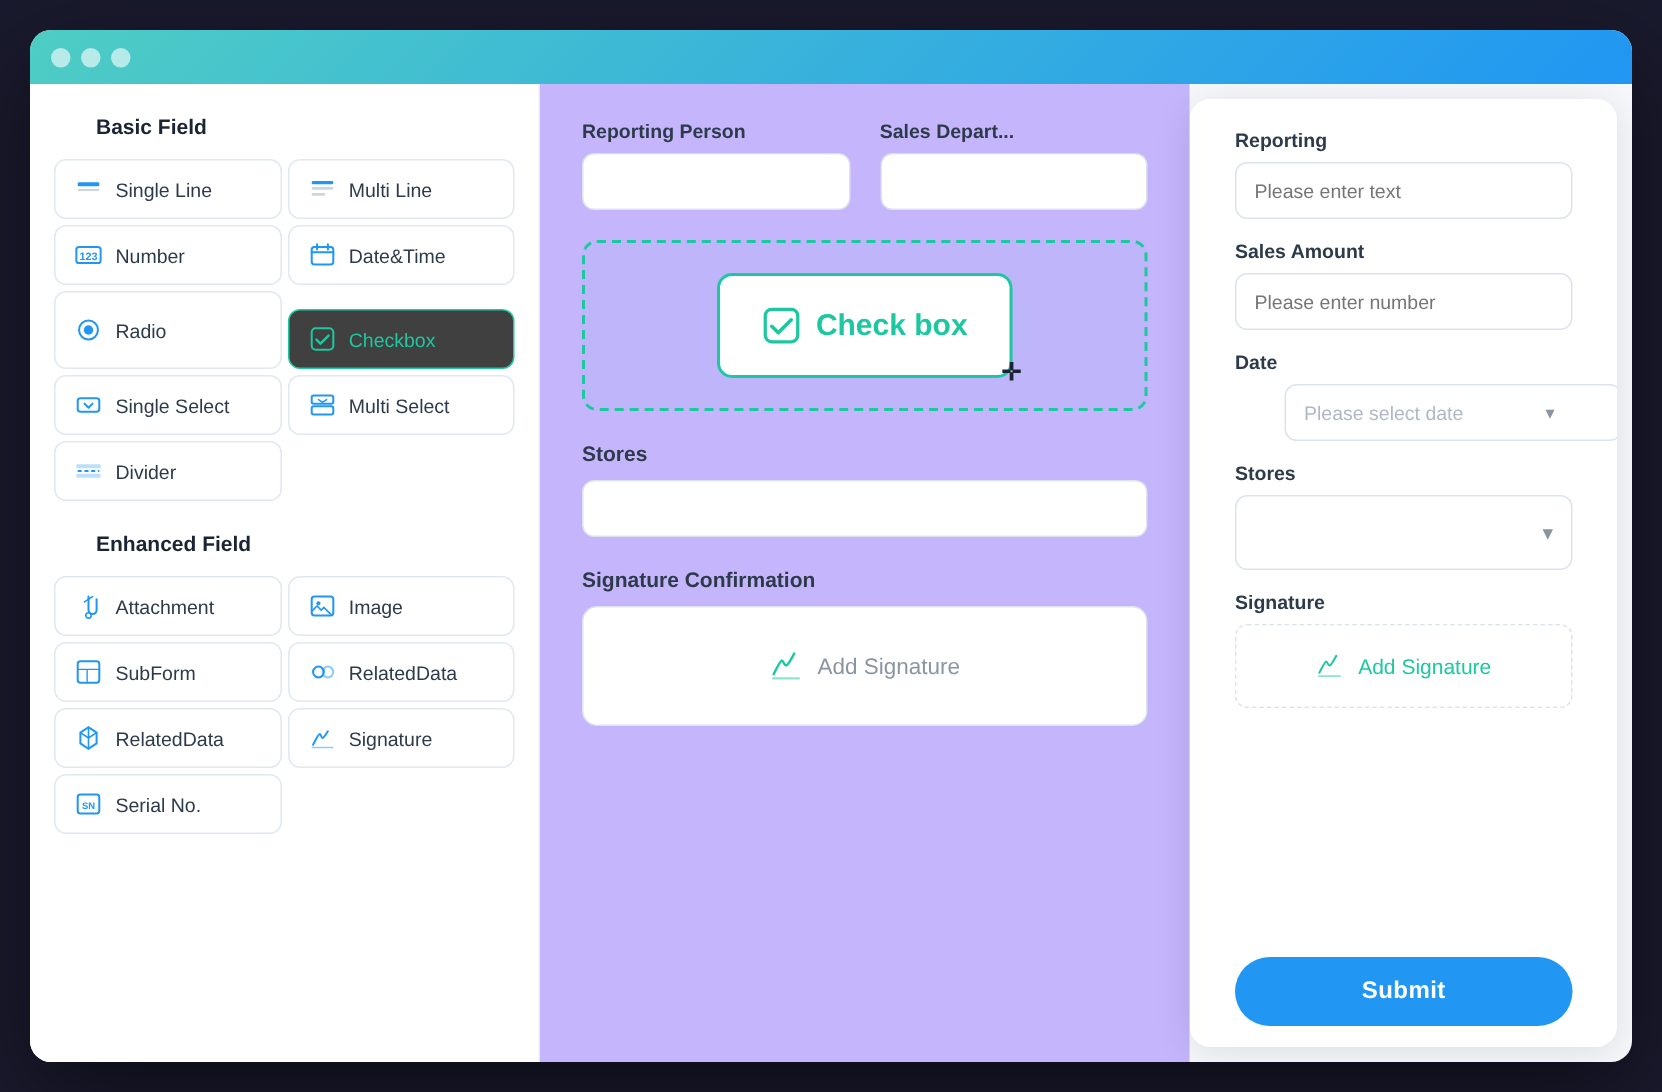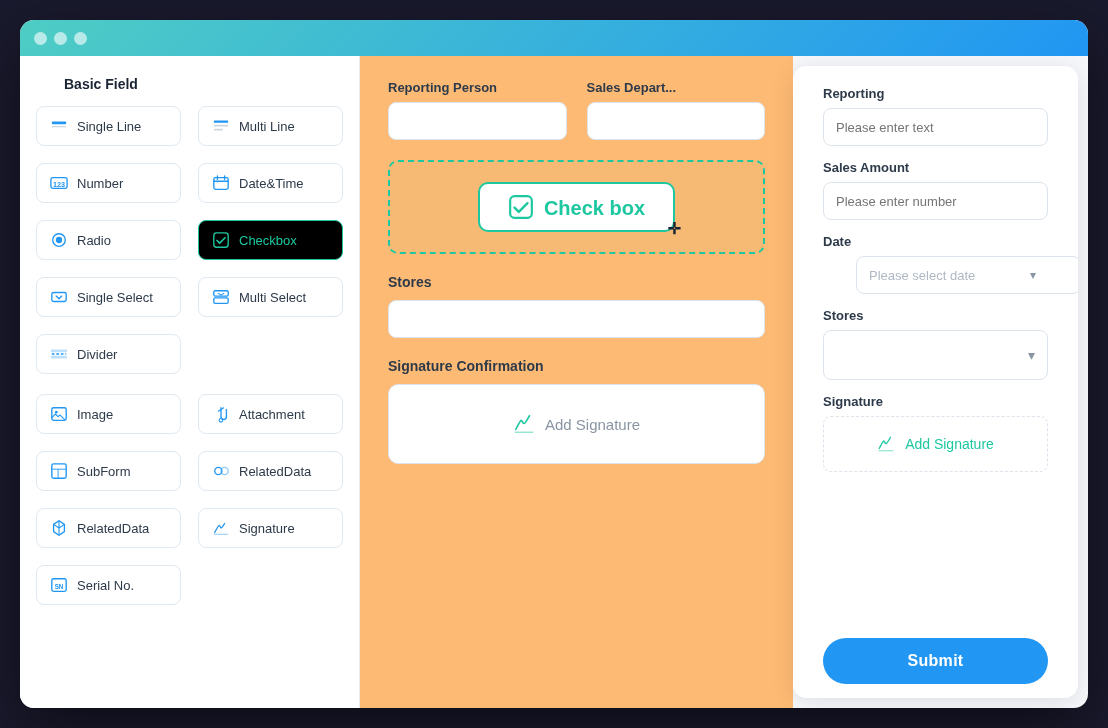--- a/index.html
+++ b/index.html
@@ -53,55 +53,56 @@
     .section-title {
       font-weight: 700;
       font-size: 14px;
       color: #1a2433;
       margin-bottom: 14px;
       padding-left: 28px;
     }
     .field-grid {
       display: grid;
       grid-template-columns: 1fr 1fr;
-      gap: 17px;
+      gap: 4px;
       margin-bottom: 20px;
     }
     .field-item {
       display: flex;
       align-items: center;
       gap: 8px;
       padding: 9px 12px;
       border: 1.5px solid #e0e8f0;
       border-radius: 8px;
       cursor: pointer;
       font-size: 13px;
       color: #2d3a4a;
       background: #fff;
       transition: all 0.15s;
     }
     .field-item.active {
       border-color: #1dc8a0;
-      background: #000000;
+      background: #404040;
       color: #1dc8a0;
+      margin-top: 12px;
     }
     .field-icon {
       width: 20px; height: 20px;
       display: flex; align-items: center; justify-content: center;
       color: #14532d;
       font-size: 14px;
       flex-shrink: 0;
     }
     .field-item.active .field-icon { color: #1dc8a0; }
     
     .center-panel {
       flex: 1;
       padding: 24px 28px;
       overflow-y: auto;
-      background: #fdba74;
+      background: #c4b5fd;
     }
     .form-row {
       display: grid;
       grid-template-columns: 1fr 1fr;
       gap: 20px;
       margin-bottom: 20px;
     }
     .form-group label {
       font-size: 13px;
       font-weight: 600;
@@ -125,23 +126,23 @@
       margin-bottom: 20px;
       padding: 20px;
       display: flex;
       align-items: center;
       justify-content: center;
       min-height: 90px;
       background: rgba(29,200,160,0.03);
     }
     .checkbox-field-btn {
       display: flex;
-      align-items: flex-end;
+      align-items: center;
       gap: 10px;
-      padding: 10px 28px;
+      padding: 20px 28px;
       border: 2px solid #1dc8a0;
       border-radius: 10px;
       background: #fff;
       color: #1dc8a0;
       font-size: 20px;
       font-weight: 700;
       cursor: pointer;
       position: relative;
     }
     .move-cursor {
@@ -386,42 +387,43 @@
                 <rect x="1" y="5" width="18" height="3" rx="1" fill="#2196f3" opacity="0.3"></rect>
                 <rect x="1" y="12" width="18" height="3" rx="1" fill="#2196f3" opacity="0.3"></rect>
                 <line x1="2" y1="10" x2="18" y2="10" stroke="#2196f3" stroke-width="1.5" stroke-dasharray="3 2"></line>
               </svg>
           </span>
           <span>Divider</span>
         </div>
 
       </div>
 
+      <div class="section-title">Enhanced Field</div>
       <div class="field-grid">
+
+        <div class="field-item">
+          <span class="field-icon">
+            <svg class="icon-svg" viewBox="0 0 20 20" fill="none">
+                <path d="M10 3v10a3 3 0 006 0V5" stroke="#2196f3" stroke-width="1.5" stroke-linecap="round"></path>
+                <circle cx="10" cy="17" r="2" stroke="#2196f3" stroke-width="1.2" fill="none"></circle>
+                <path d="M7 7l6-4" stroke="#2196f3" stroke-width="1.2" stroke-linecap="round"></path>
+              </svg>
+          </span>
+          <span>Attachment</span>
+        </div>
 
         <div class="field-item">
           <span class="field-icon">
             <svg class="icon-svg" viewBox="0 0 20 20" fill="none">
                 <rect x="2" y="3" width="16" height="14" rx="2" stroke="#2196f3" stroke-width="1.5" fill="none"></rect>
                 <circle cx="7" cy="8" r="1.5" fill="#2196f3"></circle>
                 <path d="M2 14l4-4 3 3 2-2 5 5" stroke="#2196f3" stroke-width="1.2" stroke-linecap="round"></path>
               </svg>
           </span>
           <span>Image</span>
-        </div>
-
-        <div class="field-item">
-          <span class="field-icon">
-            <svg class="icon-svg" viewBox="0 0 20 20" fill="none">
-                <path d="M10 3v10a3 3 0 006 0V5" stroke="#2196f3" stroke-width="1.5" stroke-linecap="round"></path>
-                <circle cx="10" cy="17" r="2" stroke="#2196f3" stroke-width="1.2" fill="none"></circle>
-                <path d="M7 7l6-4" stroke="#2196f3" stroke-width="1.2" stroke-linecap="round"></path>
-              </svg>
-          </span>
-          <span>Attachment</span>
         </div>
 
         <div class="field-item">
           <span class="field-icon">
             <svg class="icon-svg" viewBox="0 0 20 20" fill="none">
                 <rect x="2" y="2" width="16" height="16" rx="2" stroke="#2196f3" stroke-width="1.5" fill="none"></rect>
                 <line x1="2" y1="8" x2="18" y2="8" stroke="#2196f3" stroke-width="1"></line>
                 <line x1="9" y1="8" x2="9" y2="18" stroke="#2196f3" stroke-width="1"></line>
               </svg>
           </span>

